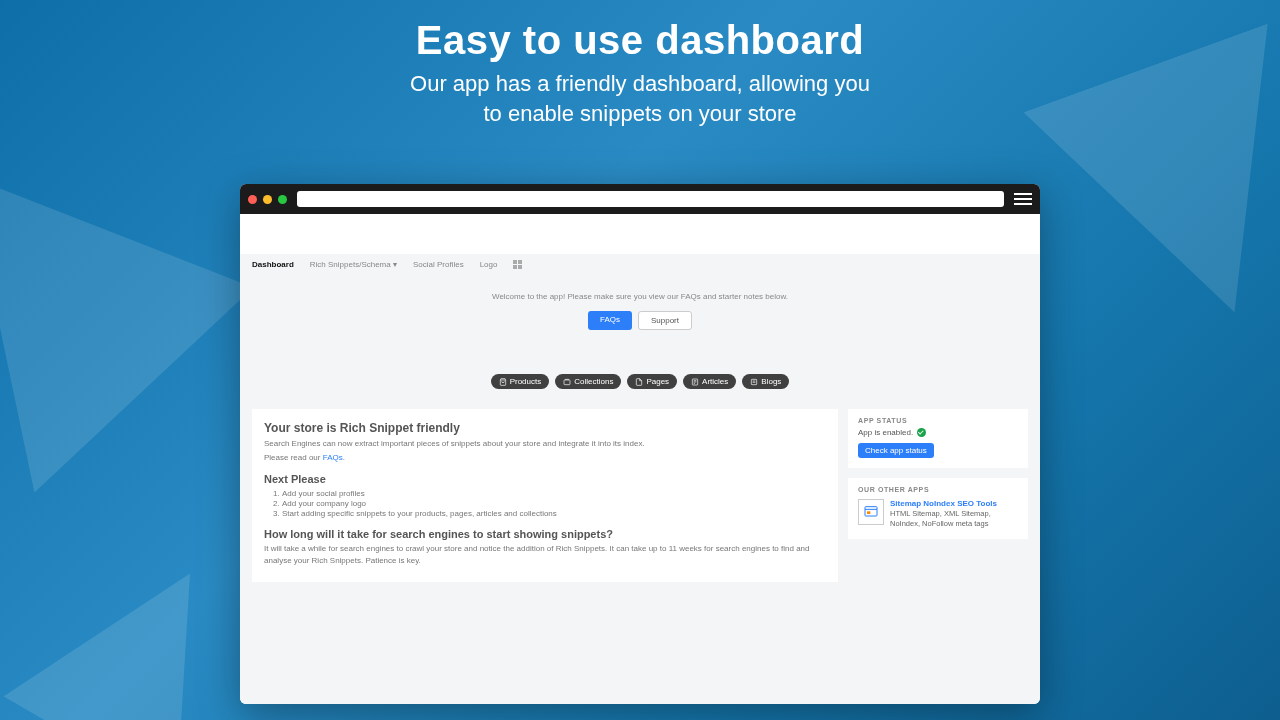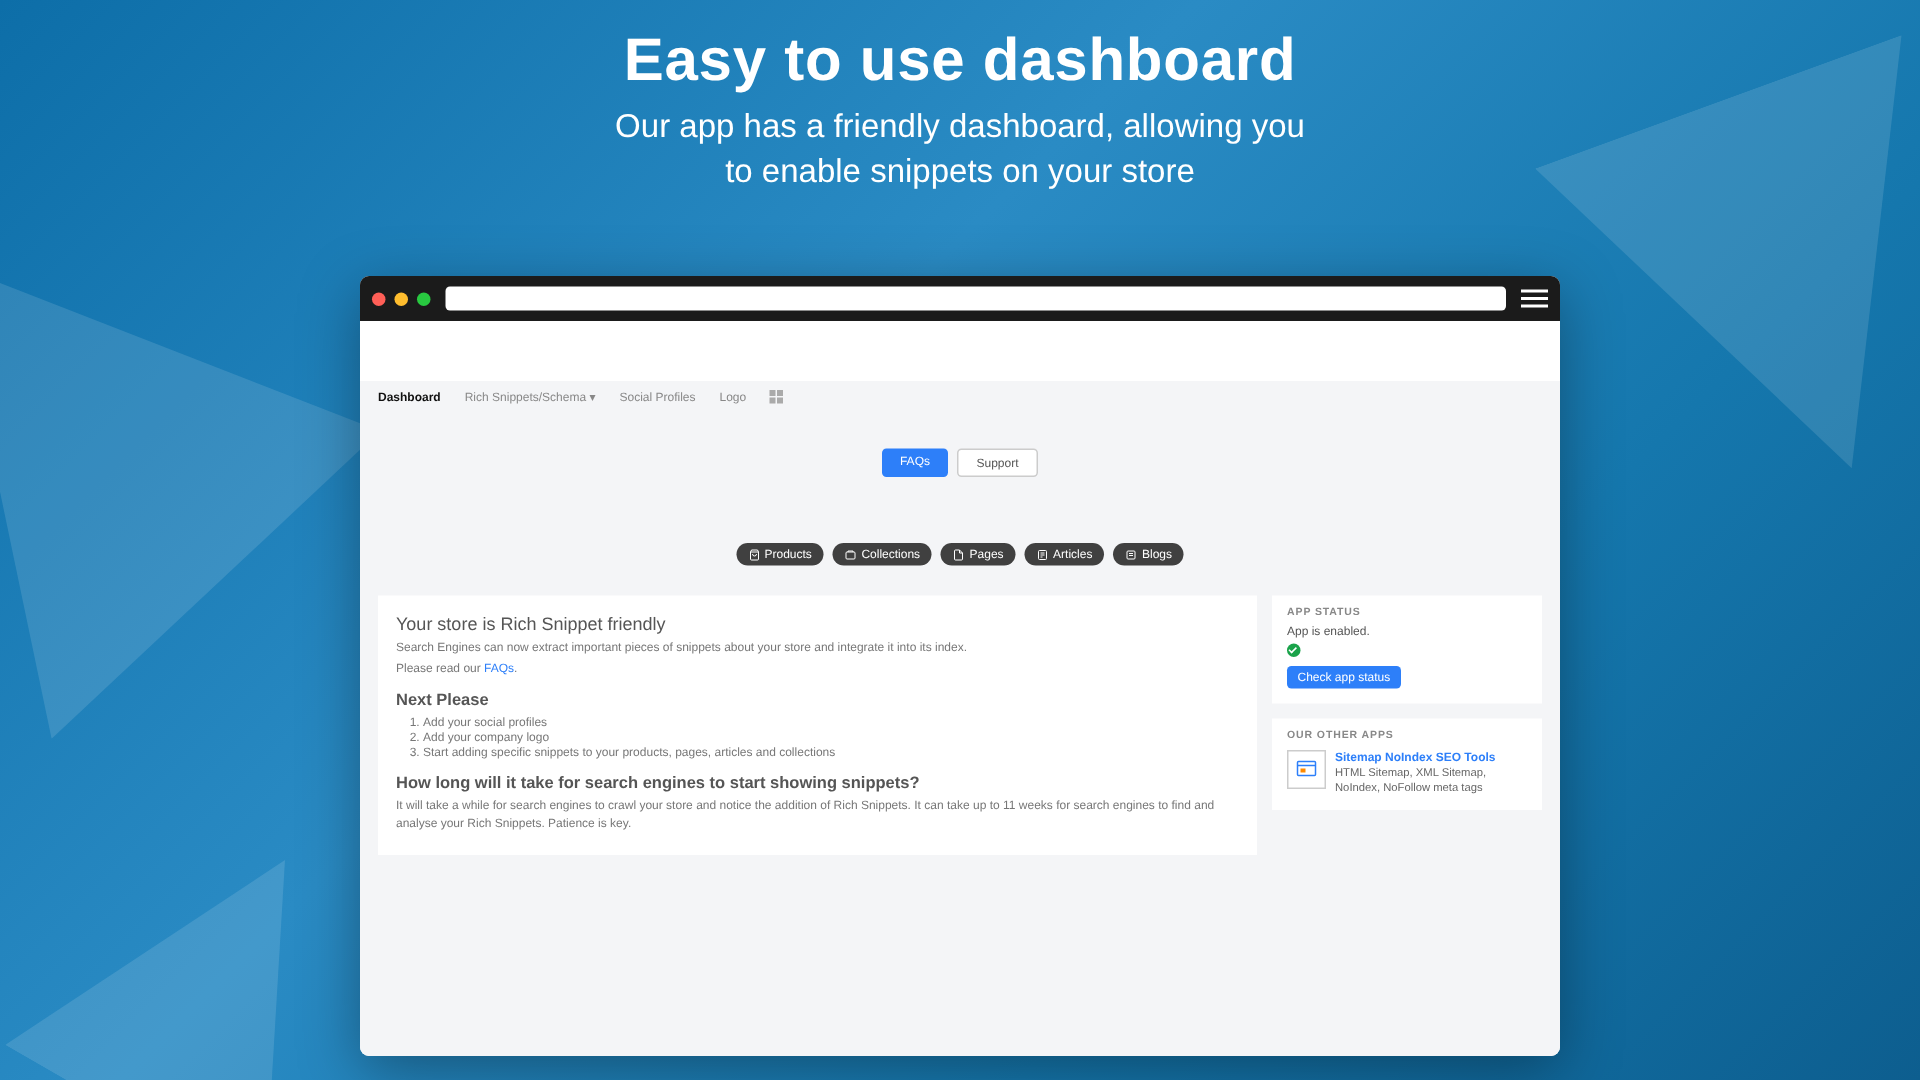--- a/index.html
+++ b/index.html
@@ -45,31 +45,31 @@
   .btn{ border-radius:3px; padding:4px 12px; font-size:8px; cursor:pointer;}
   .btn-pri{ background:#2d7ff9; color:#fff;}
   .btn-out{ background:#fff; border:1px solid #ccc; color:#555;}
   .ql-title{ font-size:10px; font-weight:600; color:#444; margin-top:10px;}
   .pills{ display:flex; gap:6px; justify-content:center; margin-top:4px;}
   .pill{ background:#404040; color:#fff; border-radius:12px; padding:3px 8px; font-size:8px; display:flex; align-items:center; gap:3px; cursor:pointer;margin-top:40px;}
   .pill svg{width:8px;height:8px;}
 
   .columns{ display:flex; gap:10px; padding:10px 12px 16px;}
   .main{ flex:1; background:#fff; padding:10px 12px 16px;}
-  .main h3{ font-size:12px; color:#555; font-weight:400; margin-top:2px;}
+  .main h3{ font-size:12px; color:#555; font-weight:700; margin-top:2px;}
   .main p{ font-size:8px; color:#777; margin-top:3px; line-height:1.4;}
   .main a{ color:#2d7ff9; text-decoration:none;}
   .main h4{ font-size:11px; color:#555; font-weight:600; margin-top:10px;}
   .main ol{ margin:4px 0 0 18px; font-size:8px; color:#777;}
   .main ol li{ margin:1px 0;}
 
   .side{ width:180px; display:flex; flex-direction:column; gap:10px;}
   .card{ background:#fff; padding:8px 10px 10px;}
   .card .lbl{ font-size:7px; letter-spacing:.6px; color:#888; font-weight:600;}
-  .card .row{ font-size:8px; color:#555; margin-top:4px; display:flex; align-items:flex-start; gap:4px;flex-direction:column;}
+  .card .row{ font-size:8px; color:#555; margin-top:4px; display:flex; align-items:flex-end; gap:4px;}
   .chk{ width:9px; height:9px; border-radius:50%; background:#1aa34a; display:inline-flex; align-items:center; justify-content:center;}
   .chk::after{content:"";width:4px;height:2px;border-left:1.4px solid #fff;border-bottom:1.4px solid #fff;transform:rotate(-45deg) translateY(-1px);}
   .btn-small{ background:#2d7ff9; color:#fff; font-size:8px; border-radius:3px; padding:3px 7px; margin-top:6px; display:inline-block; cursor:pointer;}
   .other{ display:flex; gap:6px; margin-top:6px;}
   .other .ico{ width:26px; height:26px; border:1px solid #ccc; display:flex; align-items:center; justify-content:center; flex-shrink:0;}
   .other .ico svg{width:16px;height:16px;}
   .other .txt{ font-size:7.5px; color:#666; line-height:1.3;}
   .other .txt b{ color:#2d7ff9; font-size:8px;text-align:center;}
 </style>
 </head>
@@ -113,20 +113,21 @@
         <span>Logo</span>
         <span class="grid">
             <i></i>
             <i></i>
             <i></i>
             <i></i>
           </span>
       </div>
 
       <div class="center">
+        <div class="sub">Welcome to the app! Please make sure you view our FAQs and starter notes below.</div>
         <div class="btnrow">
           <div class="btn btn-pri">FAQs</div>
           <div class="btn btn-out">Support</div>
         </div>
         <div class="pills">
           <div class="pill">
               <svg viewBox="0 0 24 24" fill="none" stroke="#fff" stroke-width="2">
                 <path d="M6 2 4 6v14a2 2 0 0 0 2 2h12a2 2 0 0 0 2-2V6l-2-4Z"></path>
                 <path d="M4 6h16"></path>
                 <path d="M16 10a4 4 0 1 1-8 0"></path>

